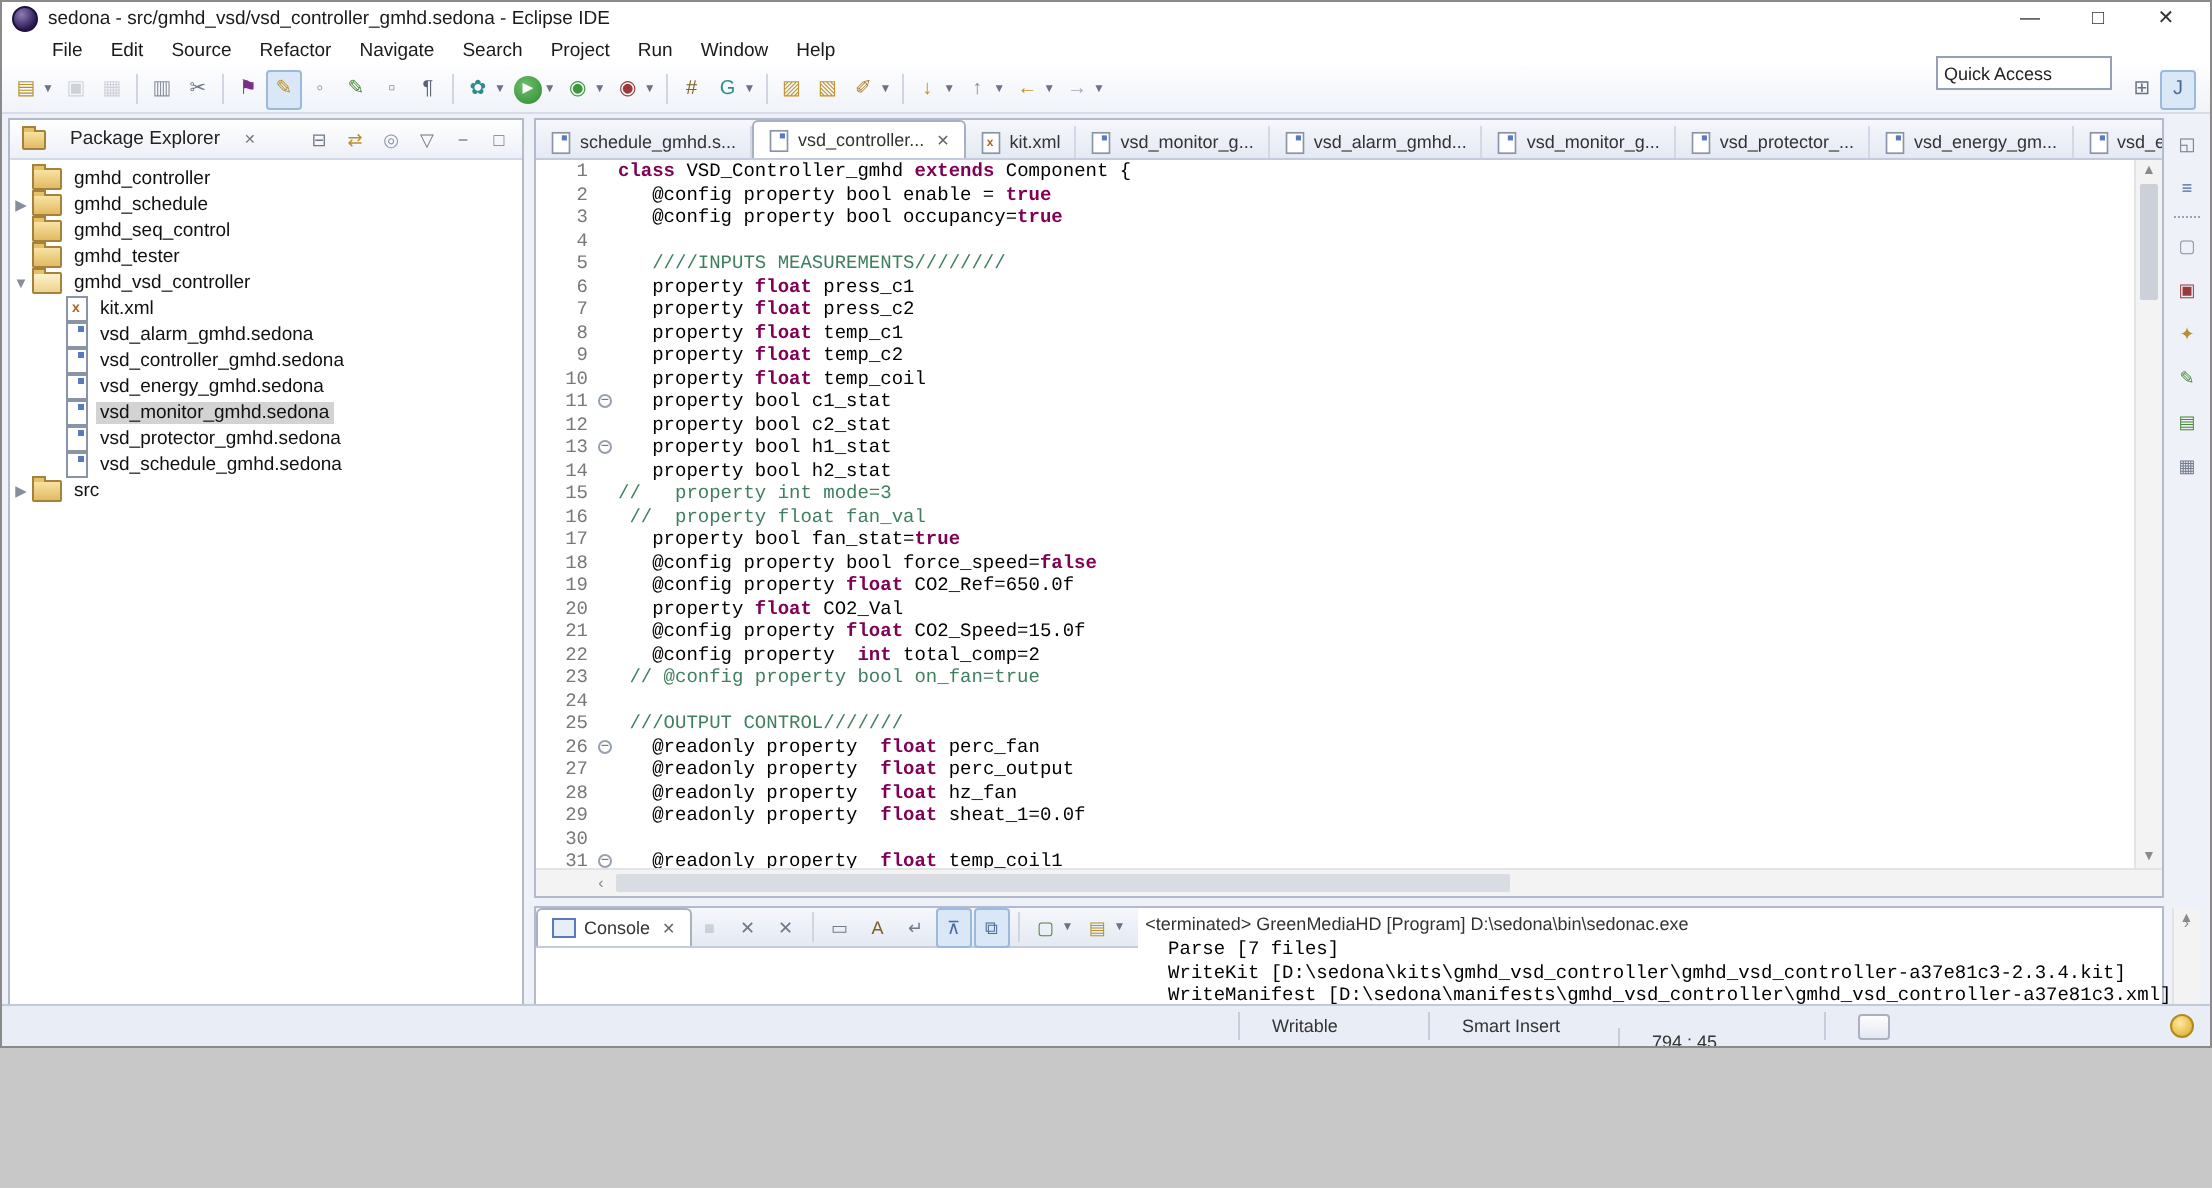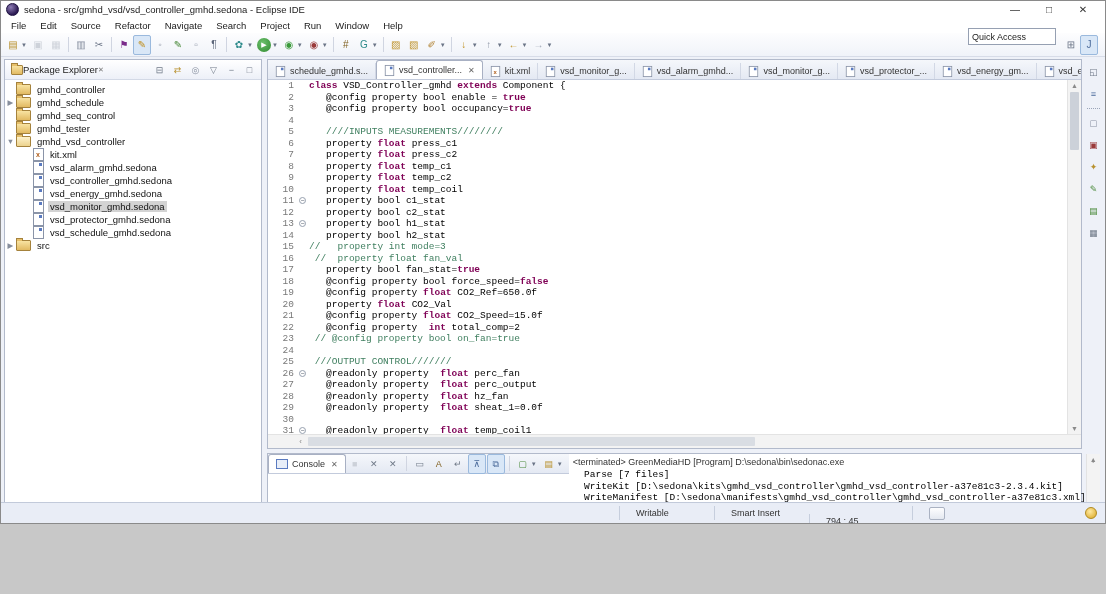--- a/index.html
+++ b/index.html
@@ -5,41 +5,41 @@
   html,body{margin:0;padding:0;background:#c8c8c8;}
   .window{width:1106px;height:524px;box-sizing:border-box;border:1px solid #8a8a8a;
     background:#eef1f8;font-family:"Liberation Sans",sans-serif;position:relative;overflow:hidden;}
   
   .titlebar{height:17px;background:#ffffff;display:flex;align-items:center;padding:0 5px;font-size:9.5px;color:#1a1a1a;}
   .app-icon{width:11px;height:11px;border-radius:50%;background:radial-gradient(circle at 35% 30%,#8d7cb5,#2c1a52 70%);
     border:1px solid #1d1140;margin-right:5px;flex:none;}
   .win-controls{margin-left:auto;display:flex;gap:0;color:#333;}
   .win-btn{width:34px;text-align:center;font-size:10px;line-height:16px;}
   
-  .menubar{height:15px;background:#ffffff;display:flex;align-items:center;font-size:9.5px;color:#1a1a1a;padding-left:3px;}
+  .menubar{height:15px;background:#ffffff;display:flex;align-items:center;font-size:9.5px;color:#1a1a1a;padding-left:18px;}
   .menubar .mi{padding:0 7px;}
   
   .toolbar{height:23px;background:linear-gradient(#fdfdfe,#f0f3f9);display:flex;align-items:center;
     padding:0 3px;border-bottom:1px solid #d7dce8;}
   .tbi{height:18px;display:flex;align-items:center;padding:0 1px;border:1px solid transparent;border-radius:2px;}
   .tbi .g{width:14px;height:14px;font-size:10px;line-height:14px;text-align:center;}
   .tbi.pressed{background:#d9e7f7;border-color:#9ab9dd;}
   .tbi.disabled{opacity:.38;}
   .tbi.run-style .g{background:radial-gradient(circle at 40% 35%,#6cc06c,#2f8a2f);border-radius:50%;color:#fff;font-size:7px;}
   .dd{font-size:6px;color:#6a7486;margin-left:1px;}
   .tsep{width:1px;height:15px;background:#d0d5e1;margin:0 3px;flex:none;}
   .qa-box{width:80px;height:15px;border:1px solid #96a0b2;background:#fff;font-size:9px;color:#222;
     display:flex;align-items:center;padding:0 3px;margin:0 6px 16px auto;}
   
   .main{display:flex;height:521px;padding:2px 0 0 3px;box-sizing:border-box;}
   .panel{background:#fff;border:1px solid #b2bacb;box-sizing:border-box;}
   .pe-panel{width:258px;margin-right:5px;display:flex;flex-direction:column;flex:none;}
   .pe-header{height:19px;display:flex;align-items:center;background:linear-gradient(#ffffff,#edf0f8);
     border-bottom:1px solid #d3d9e6;font-size:9.5px;color:#222;flex:none;}
-  .pe-tab{display:flex;align-items:center;gap:0;padding:0 6px;height:100%;}
+  .pe-tab{display:flex;align-items:center;gap:12px;padding:0 6px;height:100%;}
   .pe-x{font-size:7px;color:#777;}
   .pe-tools{margin-left:auto;display:flex;align-items:center;gap:1px;padding-right:3px;}
   .pe-tools .g{font-size:9px;width:13px;}
   .tree{padding-top:3px;font-size:9.5px;color:#111;overflow:hidden;flex:1;}
   .trow{height:13px;display:flex;align-items:center;}
   .expander{width:11px;text-align:center;color:#868e9c;font-size:7.5px;flex:none;}
   .ticon{margin:0 4px 0 0;flex:none;}
   .tlabel{padding:0 2px;white-space:nowrap;}
   .trow.selected .tlabel{background:#d3d3d3;}
   .ind2{margin-left:17px;}

